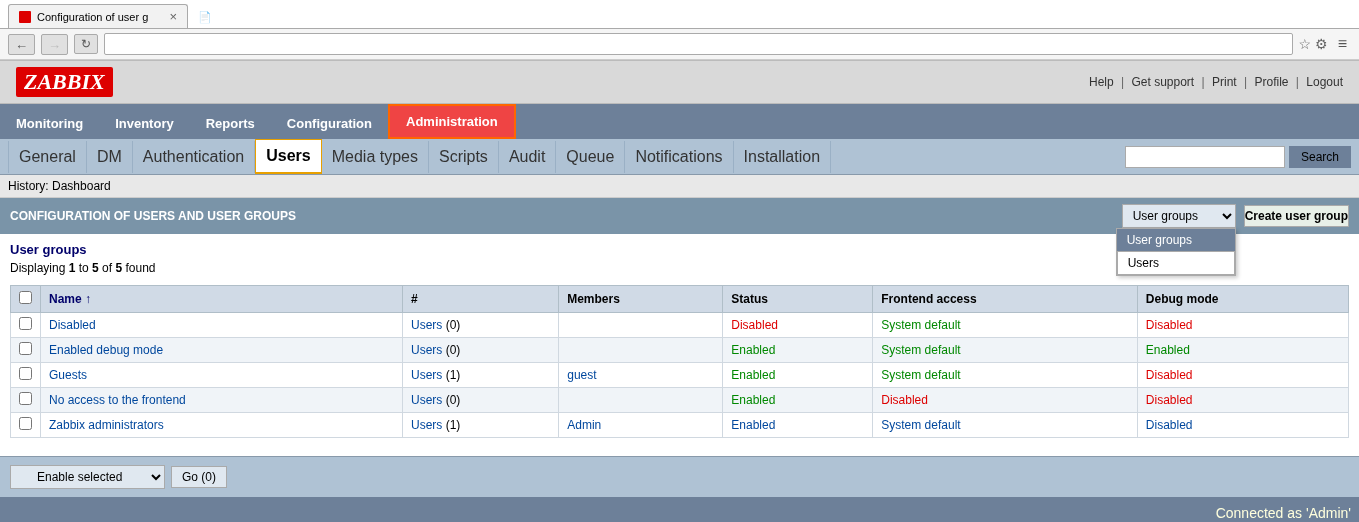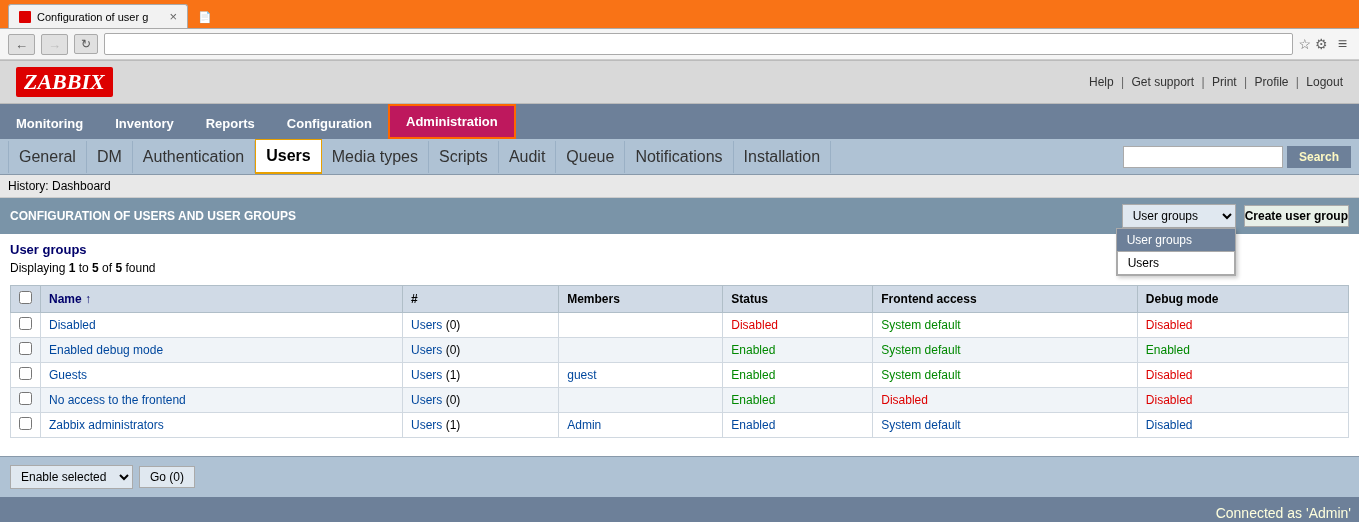--- a/index.html
+++ b/index.html
@@ -1,20 +1,20 @@
 <!DOCTYPE html>
 <html><head>
   <meta charset="utf-8">
   <style>
     * { margin: 0; padding: 0; box-sizing: border-box; }
     body { font-family: Arial, sans-serif; font-size: 12px; background: #f0f0f0; width: 1359px; }
 
     
     .browser-chrome { background: #ddd; border-bottom: 1px solid #bbb; }
-    .tab-bar { background: #f97316; padding: 4px 0 0 8px; display: flex; align-items: flex-end; border-bottom: 1px solid #aaa; }
+    .tab-bar { background: #ffffff; padding: 4px 0 0 8px; display: flex; align-items: flex-end; border-bottom: 1px solid #aaa; }
     .browser-tab { background: #f2f2f2; border: 1px solid #aaa; border-bottom: none; padding: 4px 10px; font-size: 11px; display: flex; align-items: center; gap: 6px; border-radius: 3px 3px 0 0; min-width: 180px; }
     .browser-tab .favicon { width: 12px; height: 12px; background: #d00; border-radius: 1px; display: inline-block; }
     .browser-tab .tab-close { color: #666; cursor: pointer; margin-left: auto; font-size: 13px; }
     .nav-bar { background: #f5f5f5; padding: 4px 8px; display: flex; align-items: center; gap: 6px; border-bottom: 1px solid #ccc; }
     .nav-btn { background: #e0e0e0; border: 1px solid #aaa; border-radius: 2px; padding: 2px 6px; cursor: pointer; font-size: 13px; color: #555; }
     .nav-btn:disabled { color: #bbb; }
     .refresh-btn { font-size: 12px; }
     .url-bar { flex: 1; border: 1px solid #aaa; padding: 3px 6px; font-size: 12px; background: white; border-radius: 2px; }
     .nav-icons { display: flex; gap: 4px; }
     .nav-icon { font-size: 14px; color: #666; cursor: pointer; }
@@ -26,31 +26,31 @@
     
     .zabbix-header { background: #d9d9d9; padding: 6px 16px; display: flex; align-items: center; justify-content: space-between; border-bottom: 1px solid #bbb; }
     .zabbix-logo { background: #d00; color: white; font-weight: bold; font-size: 22px; font-style: italic; padding: 2px 8px; border-radius: 2px; font-family: 'Times New Roman', serif; }
     .header-links { font-size: 12px; color: #333; }
     .header-links a { color: #333; text-decoration: none; }
     .header-links span { margin: 0 4px; color: #666; }
 
     
     .main-nav { background: #6d8099; display: flex; align-items: flex-end; padding: 0; }
     .main-nav-item { color: #fff; padding: 8px 16px; cursor: pointer; font-size: 13px; font-weight: bold; text-decoration: none; white-space: nowrap; }
-    .main-nav-item.active { background: #be185d; border: 2px solid #ff6600; box-sizing: border-box; }
+    .main-nav-item.active { background: #ef4444; border: 2px solid #ff6600; box-sizing: border-box; }
 
     
     .sub-nav { background: #afc2d4; display: flex; align-items: center; padding: 0 8px; border-bottom: 1px solid #8899aa; }
     .sub-nav-item { color: #333; padding: 7px 10px; cursor: pointer; font-size: 16px; text-decoration: none; border-right: 1px solid #9ab0c5; }
     .sub-nav-item:first-child { border-left: 1px solid #9ab0c5; }
     .sub-nav-item.active { background: #fff; border-bottom: 2px solid #e8a000; font-weight: bold; border-top: 1px solid #e8a000; border-left: 1px solid #e8a000; border-right: 1px solid #e8a000; color: #000; }
     .sub-nav-spacer { flex: 1; }
     .search-box { display: flex; align-items: center; gap: 4px; }
     .search-input { border: 1px solid #aaa; padding: 3px 6px; font-size: 12px; width: 160px; }
-    .search-btn { background: #6d8099; color: #fef9c3; border: none; padding: 4px 12px; cursor: pointer; font-size: 12px; font-weight: bold; }
+    .search-btn { background: #6d8099; color: #000000; border: none; padding: 4px 12px; cursor: pointer; font-size: 12px; }
 
     
     .breadcrumb { background: #e8e8e8; padding: 4px 8px; font-size: 12px; border-bottom: 1px solid #ccc; }
     .breadcrumb a { color: #000000; text-decoration: none; }
 
     
     .page-header-bar { background: #7a94a8; padding: 6px 10px; display: flex; align-items: center; justify-content: space-between; }
     .page-header-title { color: white; font-weight: bold; font-size: 12px; text-transform: uppercase; }
     .page-header-actions { display: flex; align-items: center; gap: 8px; }
     .dropdown-select { padding: 3px 20px 3px 6px; font-size: 12px; border: 1px solid #aaa; background: #e0e8f0; cursor: pointer; }
@@ -76,21 +76,21 @@
     .data-table td { border: 1px solid #d0d8e0; padding: 4px 8px; font-size: 12px; vertical-align: middle; }
     .data-table tr:nth-child(even) { background: #f0f4f8; }
     .data-table tr:nth-child(odd) { background: #fff; }
     .data-table .cb-col { width: 20px; text-align: center; }
     .link { color: #00479d; text-decoration: none; cursor: pointer; }
     .status-disabled { color: #d00; }
     .status-enabled { color: #080; }
 
     
     .bottom-bar { background: #afc2d4; padding: 8px 10px; display: flex; align-items: center; gap: 6px; border-top: 1px solid #8899aa; }
-    .action-select { padding: 3px 6px; font-size: 12px; border: 1px solid #aaa; background: #e0e8f0; }
+    .action-select { padding: 3px 22px; font-size: 12px; border: 1px solid #aaa; background: #e0e8f0; }
     .go-btn { background: #e0e8f0; border: 1px solid #aaa; padding: 3px 10px; font-size: 12px; cursor: pointer; }
 
     
     .footer { background: #6d8099; text-align: center; padding: 8px; color: #ddd; font-size: 12px; display: flex; justify-content: space-between; align-items: center; }
     .footer-copyright { flex: 1; text-align: center; }
     .connected-as { color: #ffd; font-size: 14px; }
   </style>
 </head>
 <body>
 

